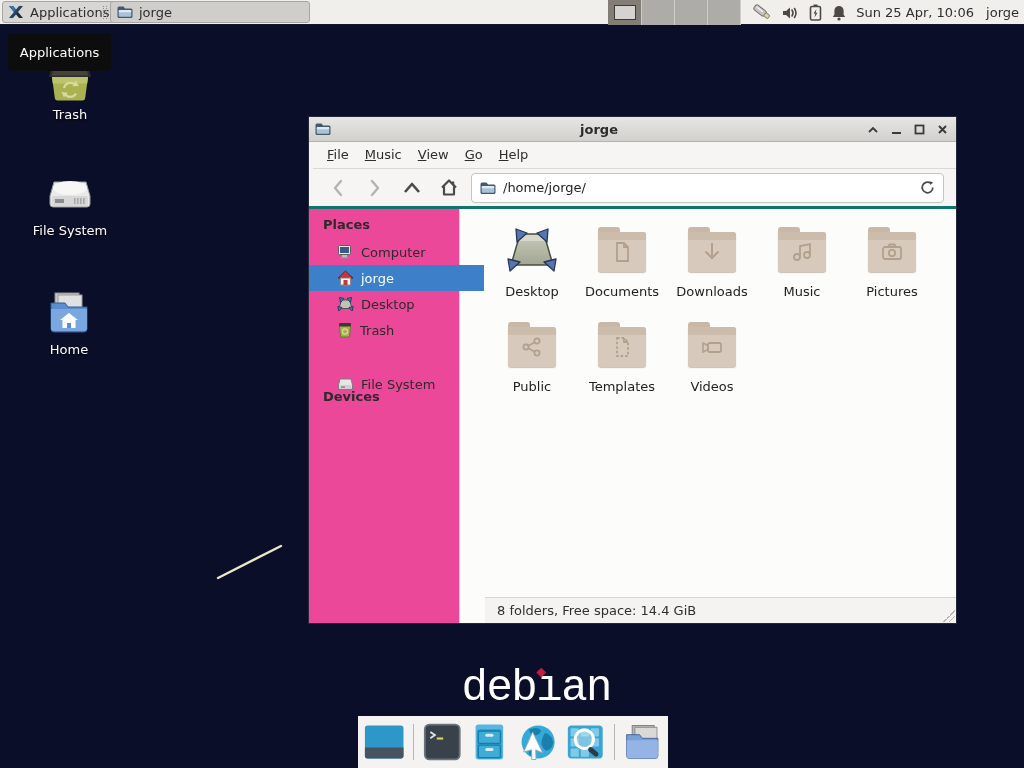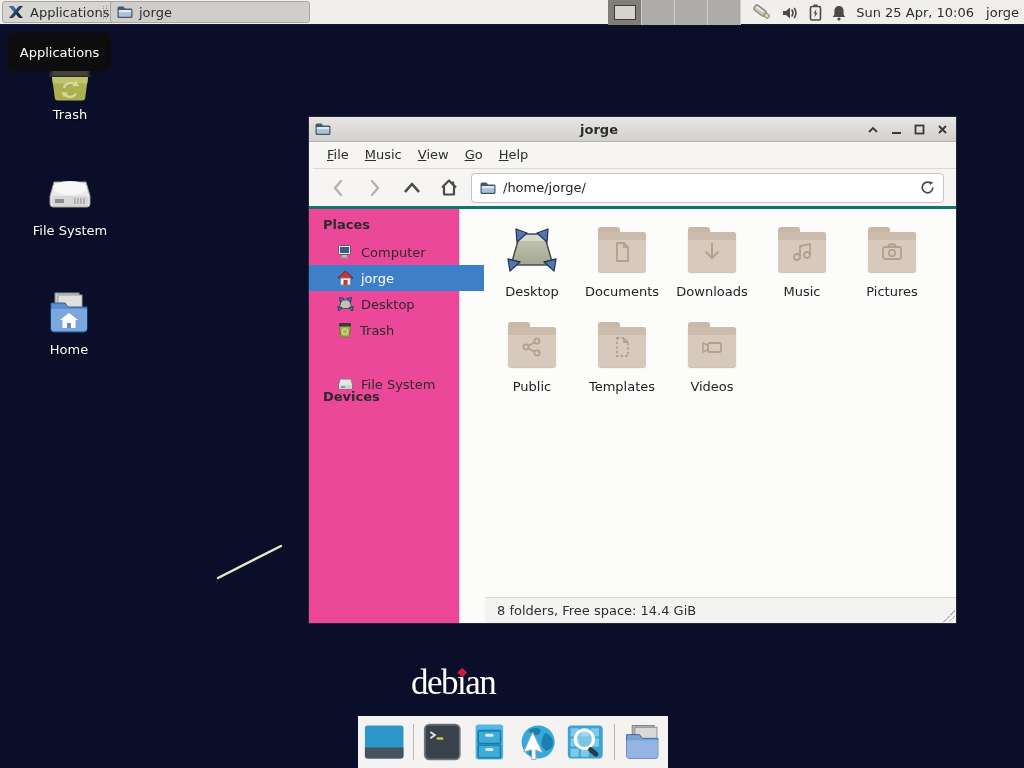--- a/index.html
+++ b/index.html
@@ -23,21 +23,21 @@
 
   
   #tooltip { left:8px; top:33px; width:103px; height:38px; background:#0d0d0d; border-radius:5px; color:#fff; display:flex; align-items:center; justify-content:center; z-index:50; }
 
   
   .dicon { position:absolute; width:96px; text-align:center; color:#fff; }
   .dicon .ic { margin:0 auto; width:48px; height:48px; }
   .dicon .lbl { margin-top:5px; font-size:13px; text-shadow:0 1px 2px rgba(0,0,0,.8); }
 
   
-  #logo { left:411px; top:663px; width:200px; text-align:left; color:#fff; font-family:Liberation Serif, serif; font-size:35px; letter-spacing:-1.5px; }
+  #logo { left:411px; top:663px; width:200px; text-align:right; color:#fff; font-family:Liberation Mono, monospace; font-size:44px; letter-spacing:-1.5px; }
   #logo .dotless { position:relative; }
   #logo .diamond { position:absolute; left:1.5px; top:6px; width:6.5px; height:6.5px; transform:rotate(45deg); }
 
   
   #win { left:308px; top:116px; width:649px; height:508px; background:#f6f5f3; border:1px solid #23283a; }
   #titlebar { position:absolute; left:0; top:0; right:0; height:25px; background:linear-gradient(#e8e6e3,#d2d0cd); border-bottom:1px solid #b5b3b0; display:flex; align-items:center; }
   #title { position:absolute; left:0; width:580px; text-align:center; font-weight:bold; color:#2b2b2b; }
   #controls { position:absolute; right:8px; top:0; height:25px; display:flex; align-items:center; gap:12px; color:#3a3a3a; }
   #menubar { position:absolute; left:4px; top:25px; right:0; height:27px; background:#f6f5f3; border-bottom:1px solid #dbd9d6; display:flex; align-items:center; padding-left:6px; }
   .menu-item { display:inline-block; padding:0 8px; line-height:26px; }

